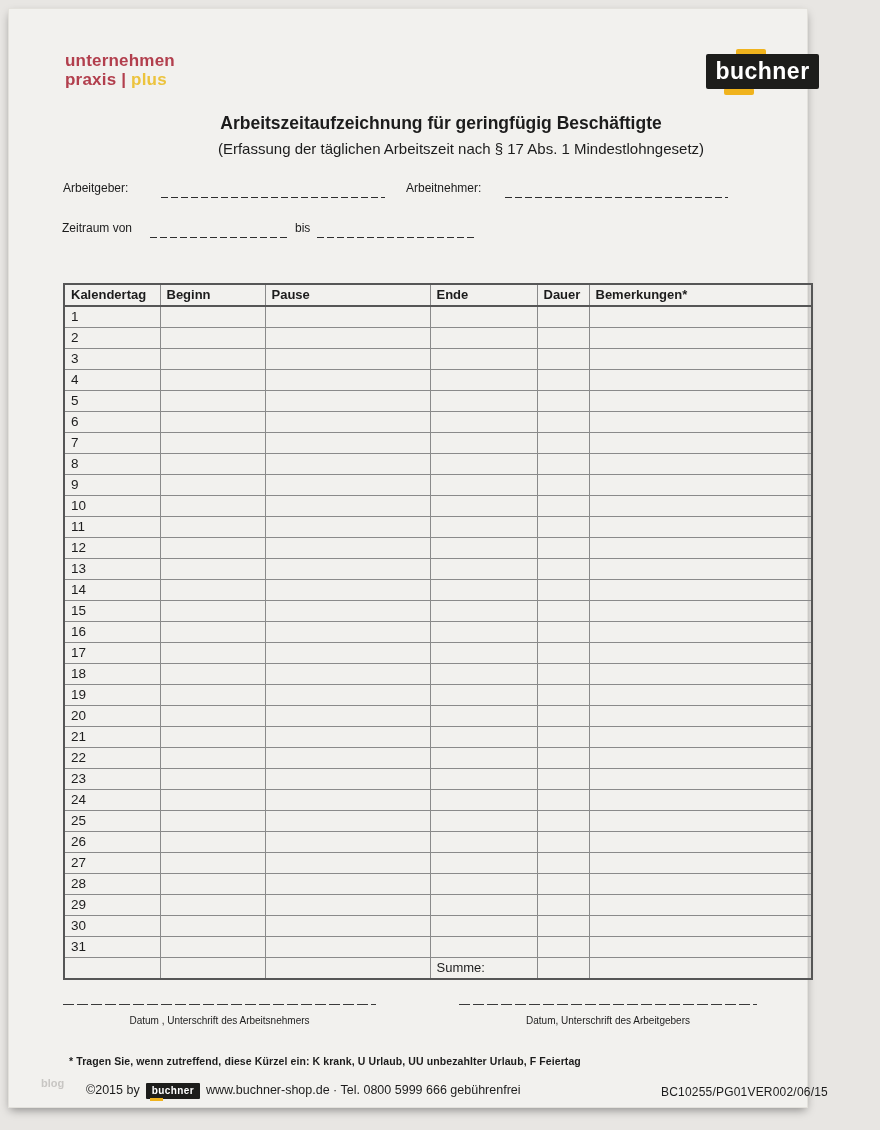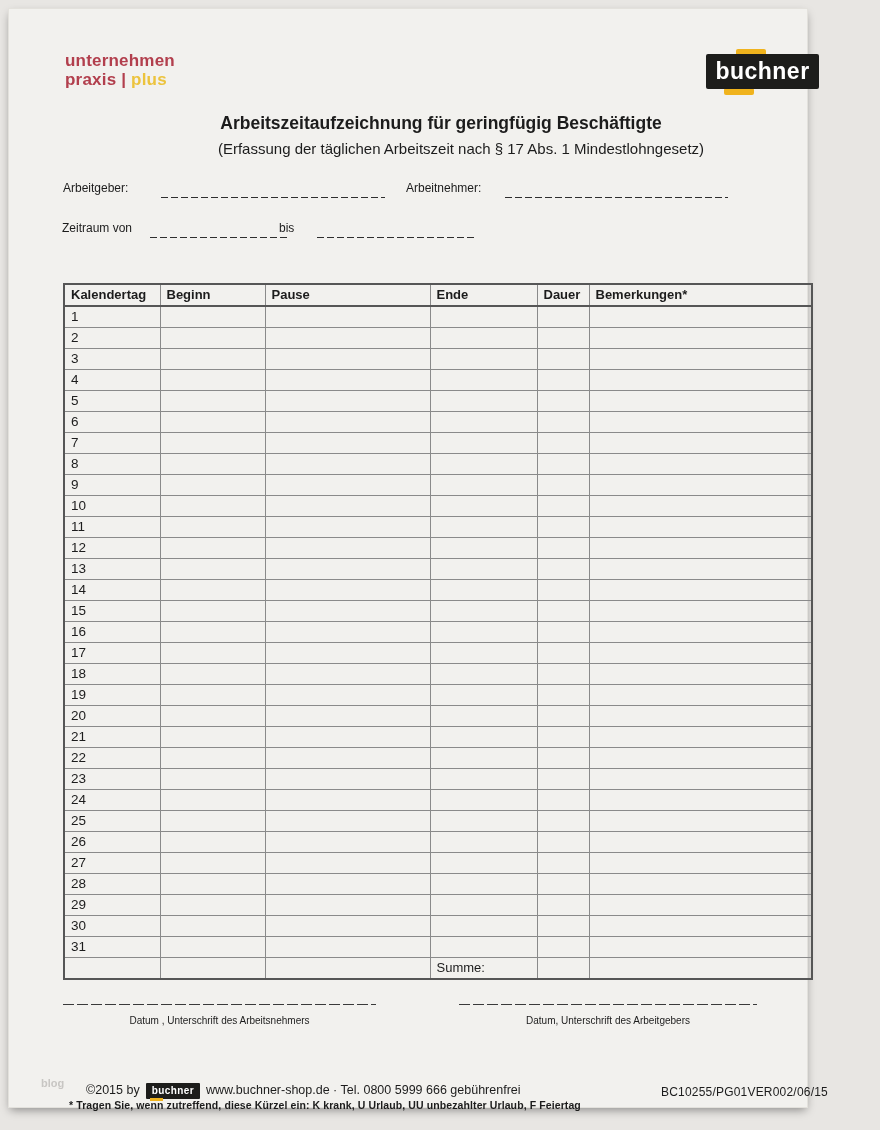--- a/index.html
+++ b/index.html
@@ -71,21 +71,21 @@
     overflow:hidden; white-space:nowrap;
   }
   .sheet-table th { font-weight:bold; border-bottom:2px solid #565656; }
   .sheet-table td.day { font-size:13.5px; }
   .sheet-table td.summe { font-weight:normal; }
   .sheet-table tr:last-child td { border-bottom:2px solid #565656; }
 
   
   .sig-label { font-size:10px; text-align:center; }
 
-  .footnote { left:60px; top:1046px; font-size:10.5px; font-weight:600; letter-spacing:.1px;margin-top:44px; }
+  .footnote { left:60px; top:1046px; font-size:10.5px; font-weight:600; letter-spacing:.1px; }
 
   
   .watermark { left:32px; top:1068px; font-size:11px; color:#c8c6c3; font-weight:bold; }
   .footer-center { left:77px; top:1074px; font-size:12.5px; display:flex; align-items:flex-start; gap:6px; }
   .mini-buchner {
     position:relative; display:inline-block;
     background:var(--buchner-bg,#1d1d1b); color:#fff;
     font-size:10px; font-weight:bold; letter-spacing:.4px;
     padding:2px 6px 3px; border-radius:1px;
   }
@@ -114,21 +114,21 @@
   <div class="abs title">Arbeitszeitaufzeichnung für geringfügig Beschäftigte</div>
   <div class="abs subtitle">(Erfassung der täglichen Arbeitszeit nach § 17 Abs. 1 Mindestlohngesetz)</div>
 
   <div class="abs field-label" style="left:54px; top:172px;">Arbeitgeber:</div>
   <div class="abs dash-line" style="left:152px; top:187px; width:224px;"></div>
   <div class="abs field-label" style="left:397px; top:172px;">Arbeitnehmer:</div>
   <div class="abs dash-line" style="left:496px; top:187px; width:223px;"></div>
 
   <div class="abs field-label" style="left:53px; top:212px;">Zeitraum von</div>
   <div class="abs dash-line" style="left:141px; top:227px; width:137px;"></div>
-  <div class="abs field-label" style="left:270px; top:212px;">bis</div>
+  <div class="abs field-label" style="left:286px; top:212px;">bis</div>
   <div class="abs dash-line" style="left:308px; top:227px; width:159px;"></div>
 
   <table class="abs sheet-table">
     <colgroup>
       <col class="c1">
         <col class="c2">
         <col class="c3">
         <col class="c4">
         <col class="c5">
         <col class="c6">

